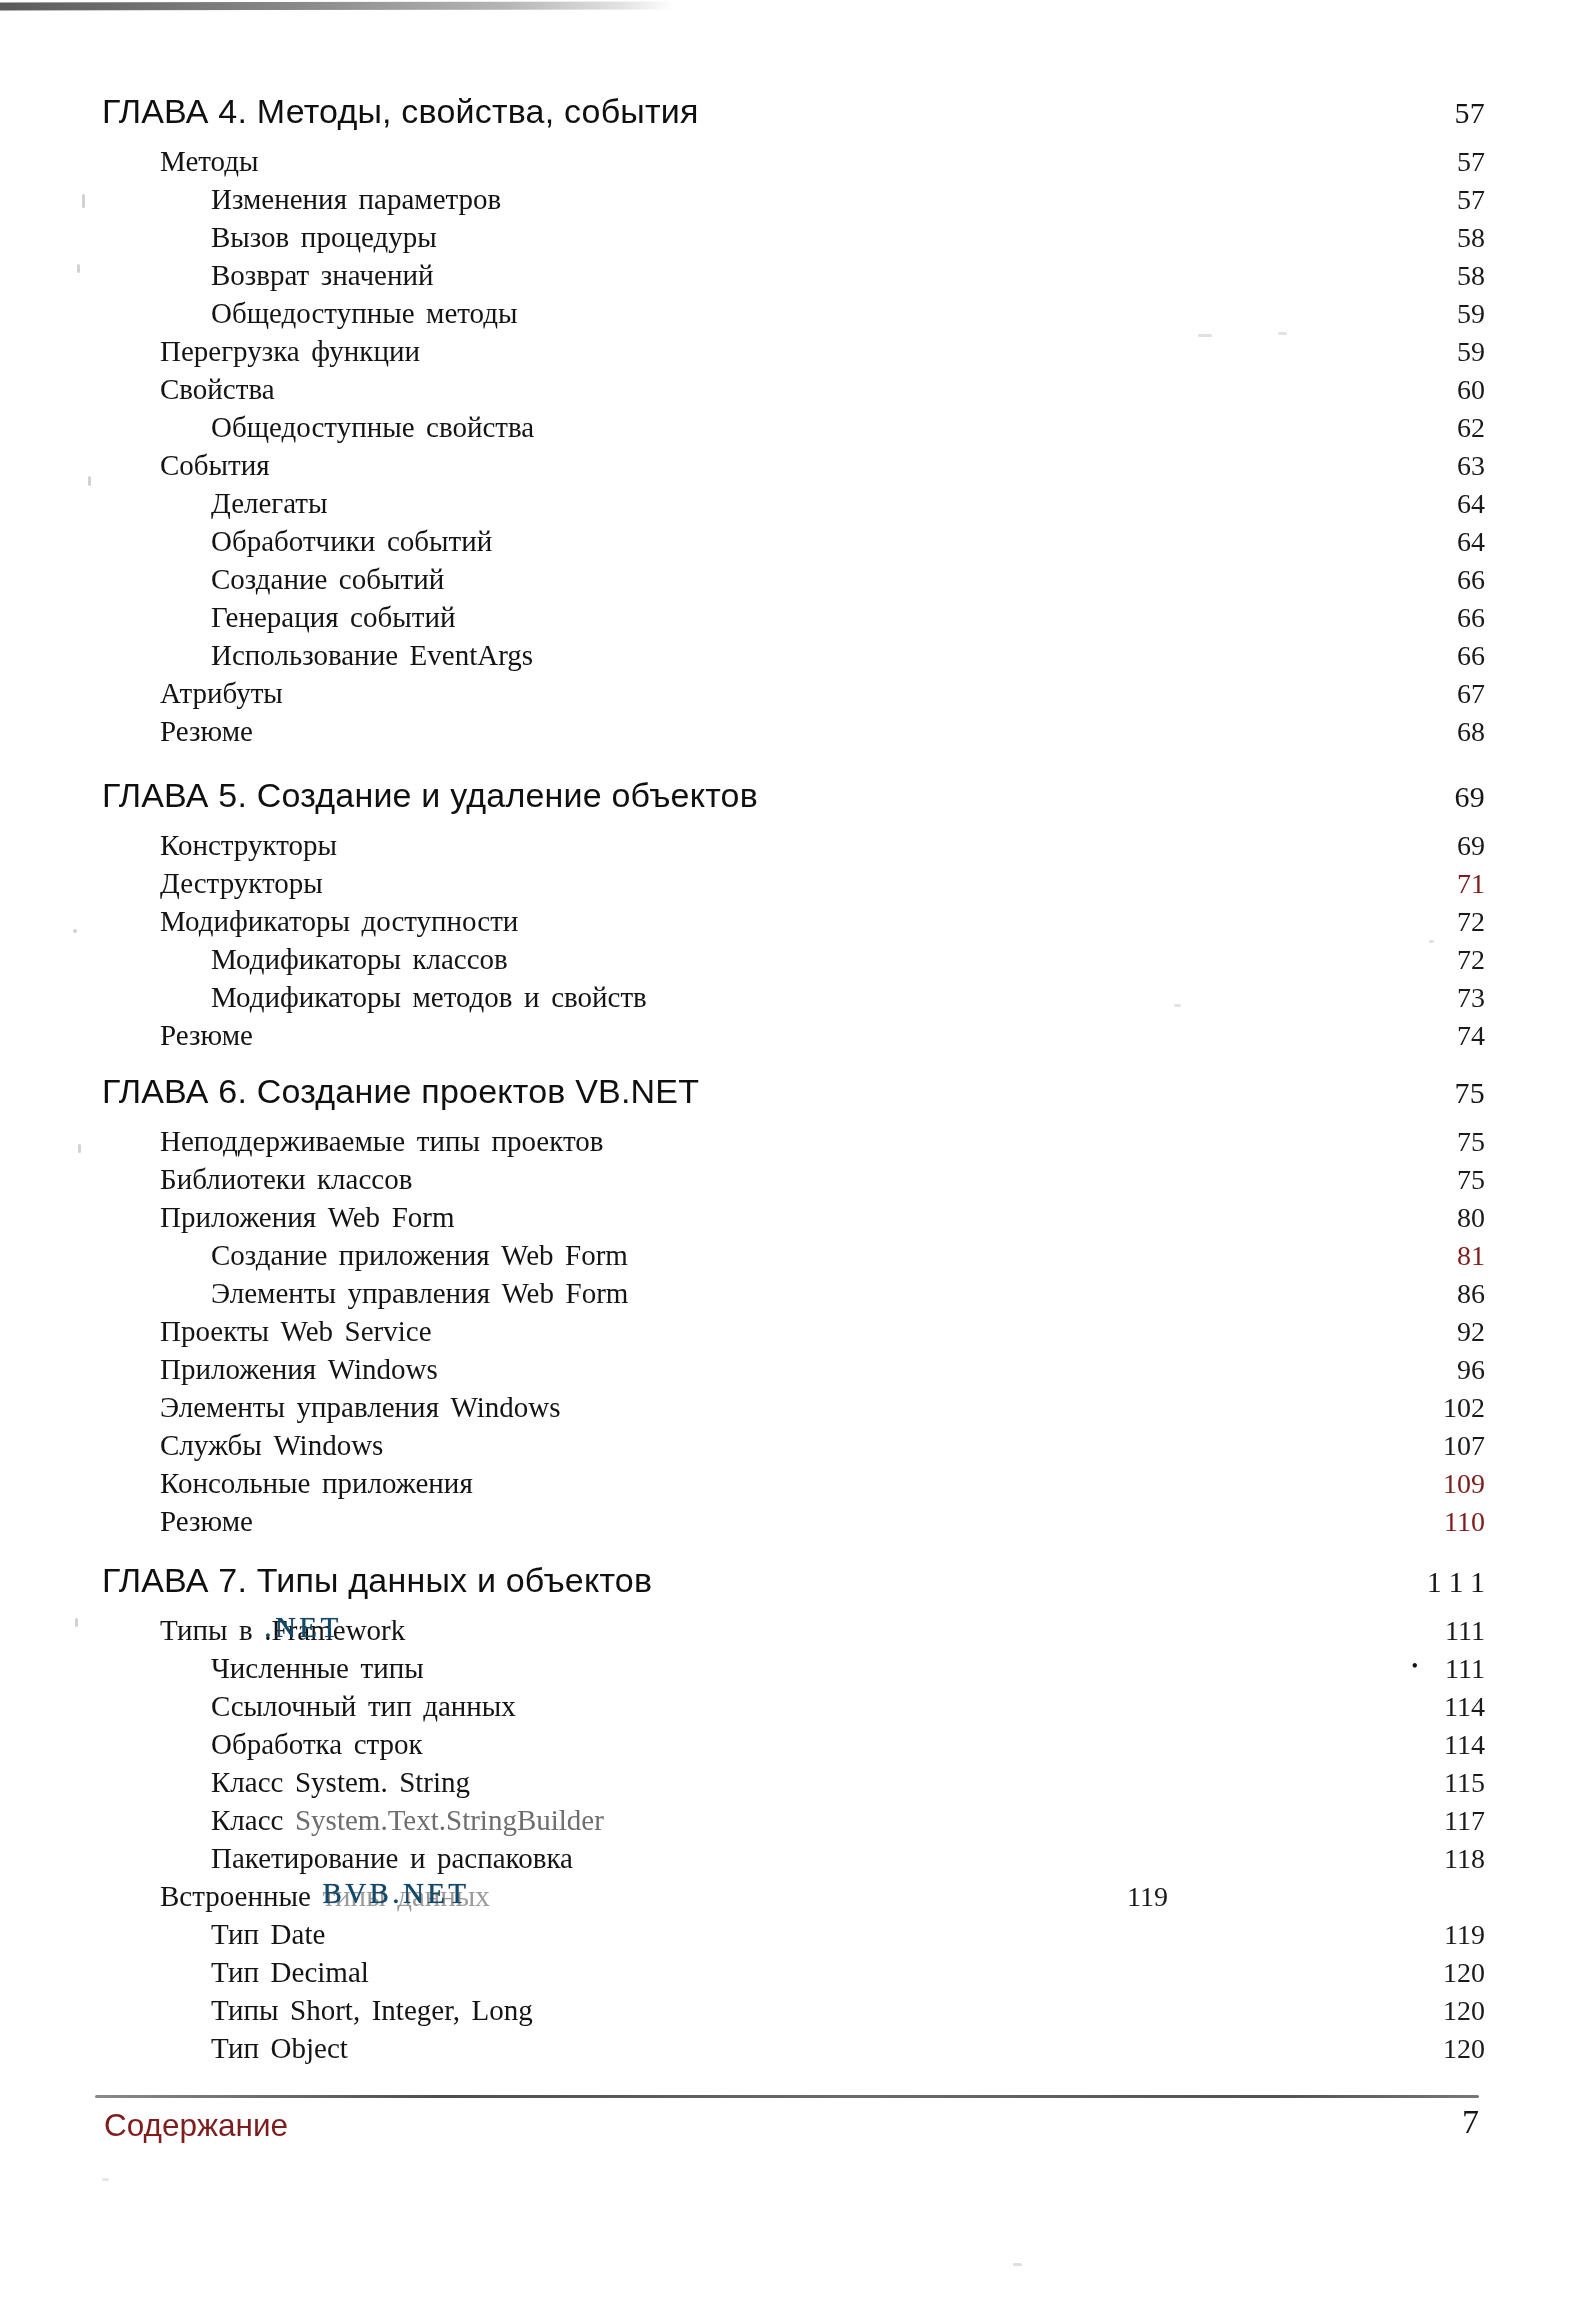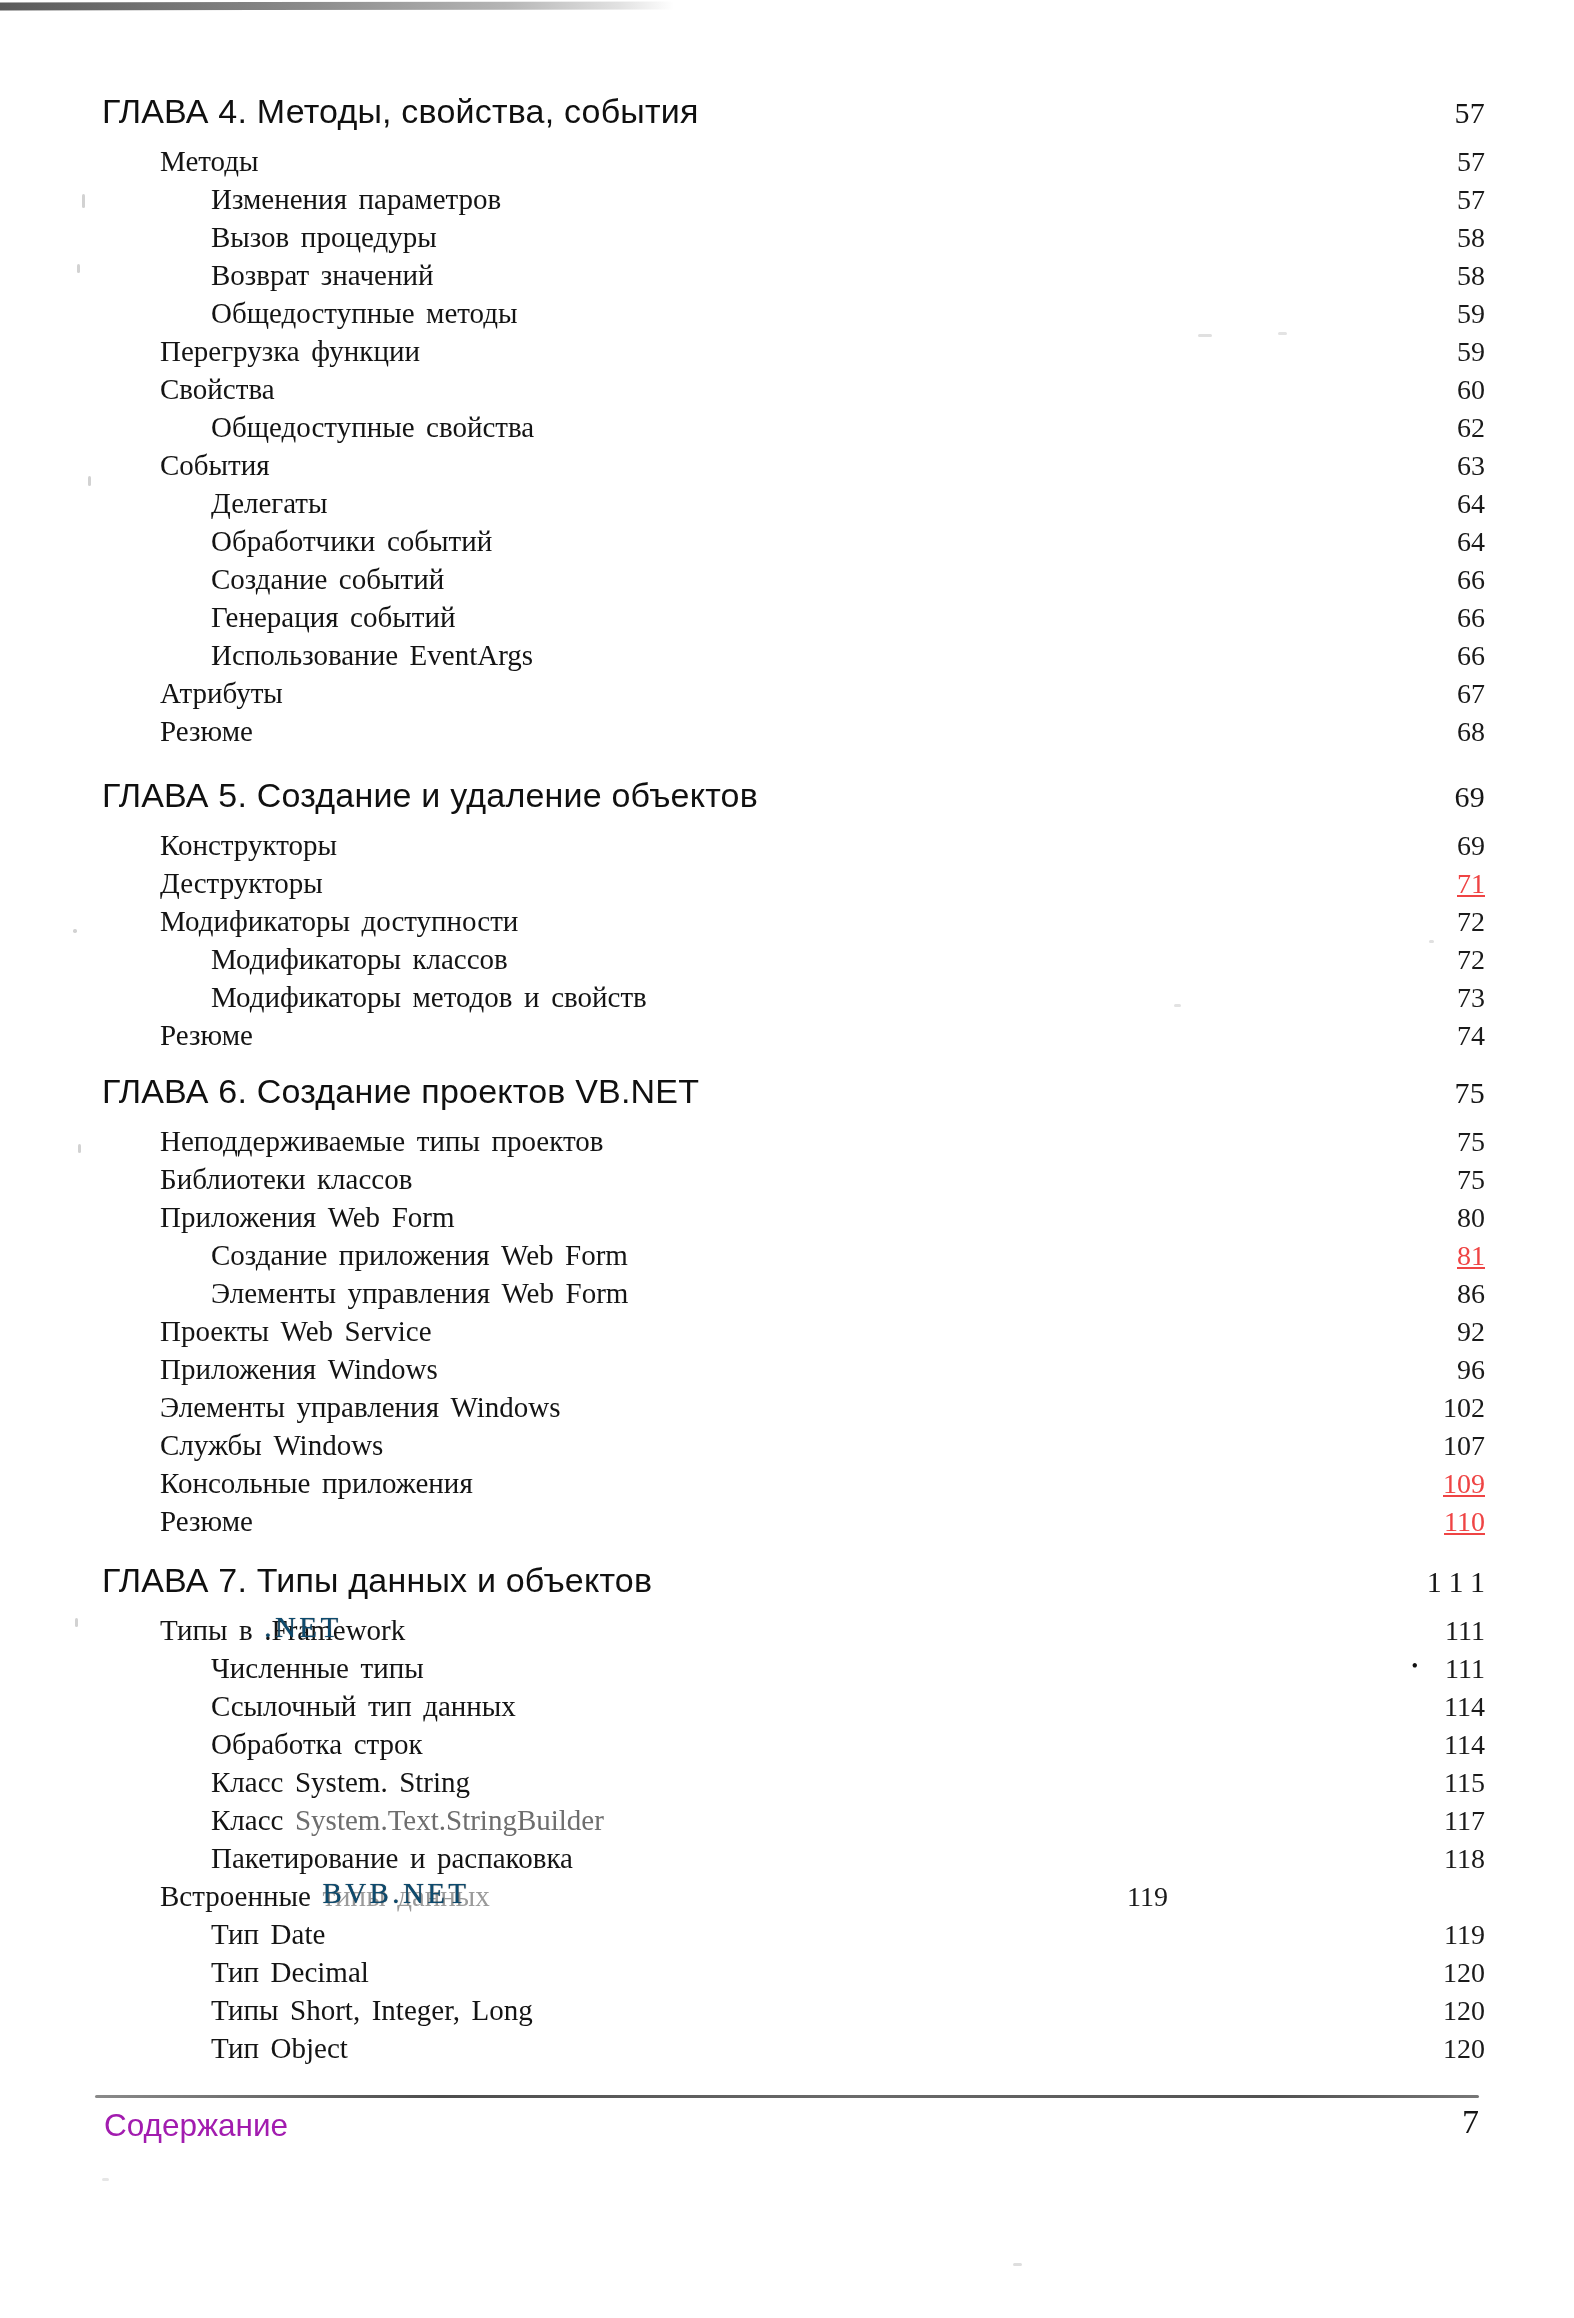--- a/index.html
+++ b/index.html
@@ -34,42 +34,42 @@
     letter-spacing:0.2px;white-space:nowrap;
   }
   .h-page{font-family:"Liberation Serif",serif;font-size:30px;color:#161616;}
   .h-page.spaced{letter-spacing:7.7px;margin-right:-7.7px;}
   .row.entry{height:38px;font-size:29px;word-spacing:4.3px;gap:20px;}
   .entry .label{white-space:nowrap;}
   .lvl1 .label{padding-left:58px;}
   .lvl2 .label{padding-left:109px;}
   .page{white-space:nowrap;}
   .num{font-size:28px;color:#1a1a1a;}
-  .gray-num .num{color:#ef4444;text-decoration:underline;}
+  .gray-num .num{color:#7f1d1d;}
   .gray{color:#6e6e6e;}
   .bullet{font-size:18.7px;margin-right:27px;vertical-align:6px;color:#111;}
   .page.mid{position:absolute;left:1025px;}
   
   .ov-wrap{position:relative;display:inline-block;}
   .gray-under{color:#9a9a9a;}
   .ov-over{
     position:absolute;left:0;top:-3.4px;
     color:#0c4a6e;text-shadow:0 0 0.9px #444;
     letter-spacing:3.4px;
   }
   
   .footer-rule{
     position:absolute;left:95px;top:2095px;width:1384px;height:3.4px;
     background:linear-gradient(to right,#8a8a8a,#4d4d4d 25%,#6b6b6b 55%,#515151 85%,#777);
     border-radius:1.7px;
   }
   .footer-label{
     position:absolute;left:104px;top:2107px;
     font-family:"Liberation Sans",sans-serif;
-    font-size:31.5px;color:#a21caf;
+    font-size:31.5px;color:#7f1d1d;
   }
   .footer-num{
     position:absolute;top:2103px;right:95px;
     font-family:"Liberation Serif",serif;
     font-size:34px;color:#151515;
   }
 </style>
 </head>
 <body>
 

